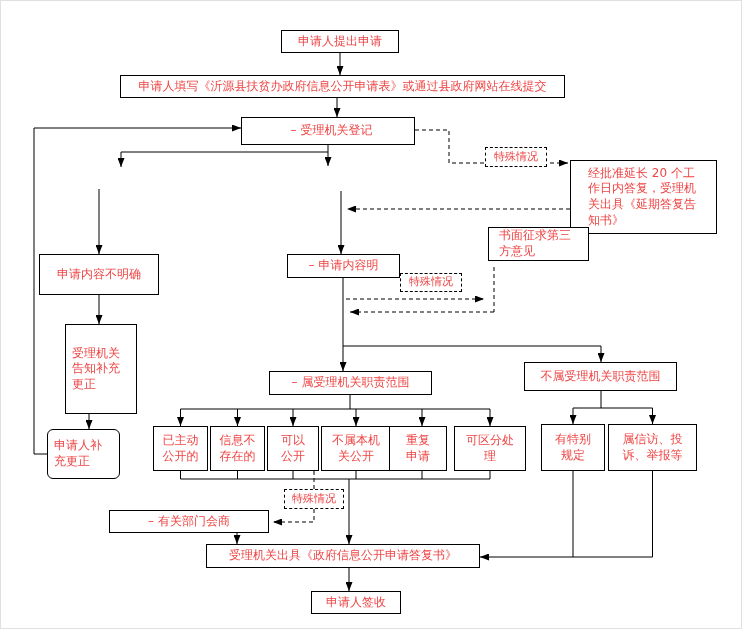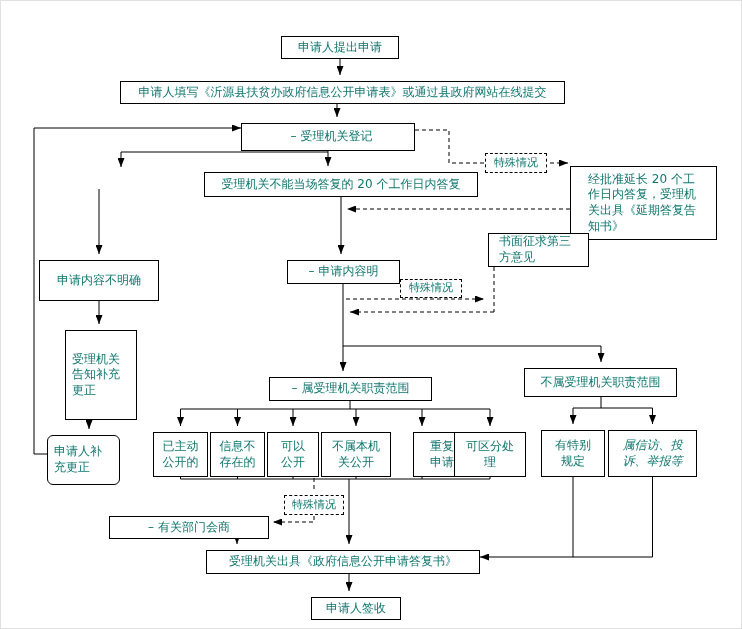--- a/index.html
+++ b/index.html
@@ -8,25 +8,24 @@
     width:742px;height:629px;
     box-sizing:border-box;
     background:#fff;
     border:1px solid #e0e0e0;
     font-family:"DejaVu Sans", sans-serif;
     overflow:hidden;
   }
   #connectors{position:absolute;left:0;top:0;z-index:1;}
   .node{
     position:absolute;box-sizing:border-box;
-    border:1px solid #000;background:#fff;color:#0f766e;
+    border:1px solid #000;background:#fff;color:#ef4444;
     display:flex;align-items:center;justify-content:center;
     text-align:center;font-size:12px;line-height:1.3;
     z-index:2;
-    margin-top:6px;
   }
   .node.left{justify-content:flex-start;text-align:left;}
   .node.dashedbox{border-style:dashed;font-size:11px;z-index:3;}
 </style>
 </head>
 <body>
 
 <div id="canvas">
 
   <svg id="connectors" width="742" height="629" viewBox="0 0 742 629">
@@ -93,21 +92,20 @@
 
   <div class="node" style="left:280px;top:29px;width:118px;height:23px;">申请人提出申请</div>
 
   <div class="node" style="left:119px;top:74px;width:445px;height:23px;">申请人填写《沂源县扶贫办政府信息公开申请表》或通过县政府网站在线提交</div>
 
   <div class="node" style="left:240px;top:116px;width:174px;height:28px;padding-left:7px;">– 受理机关登记</div>
 
   <div class="node dashedbox" style="left:484px;top:146px;width:62px;height:20px;">特殊情况</div>
 
 
-  <div class="node" style="left:203px;top:165px;width:274px;height:25px;">受理机关不能当场答复的 20 个工作日内答复</div>
 
   <div class="node left" style="left:569px;top:159px;width:147px;height:74px;padding:3px 17px;">经批准延长 20 个工作日内答复，受理机关出具《延期答复告知书》</div>
 
   <div class="node left" style="left:487px;top:226px;width:101px;height:34px;padding:2px 10px;">书面征求第三方意见</div>
 
   <div class="node" style="left:38px;top:253px;width:120px;height:41px;">申请内容不明确</div>
 
   <div class="node" style="left:286px;top:253px;width:113px;height:24px;">– 申请内容明</div>
 
   <div class="node dashedbox" style="left:399px;top:272px;width:62px;height:19px;">特殊情况</div>
@@ -121,27 +119,27 @@
   <div class="node" style="left:523px;top:361px;width:153px;height:29px;">不属受理机关职责范围</div>
 
   <div class="node" style="left:152px;top:425px;width:55px;height:45px;padding:0 5px;">已主动公开的</div>
 
   <div class="node" style="left:209px;top:425px;width:55px;height:45px;padding:0 5px;">信息不存在的</div>
 
   <div class="node" style="left:266px;top:425px;width:52px;height:45px;padding:0 12px;">可以公开</div>
 
   <div class="node" style="left:320px;top:425px;width:70px;height:45px;padding:0 5px;">不属本机关公开</div>
 
-  <div class="node" style="left:412px;top:425px;width:58px;height:45px;padding:0 14px;">重复申请</div>
+  <div class="node" style="left:388px;top:425px;width:58px;height:45px;padding:0 14px;">重复申请</div>
 
   <div class="node" style="left:453px;top:425px;width:72px;height:45px;padding:0 8px;">可区分处理</div>
 
   <div class="node" style="left:540px;top:423px;width:64px;height:47px;padding:0 10px;">有特别规定</div>
 
-  <div class="node" style="left:607px;top:423px;width:89px;height:47px;padding:0 12px;font-style:italic;">属信访、投诉、举报等</div>
+  <div class="node" style="left:607px;top:423px;width:89px;height:47px;padding:0 12px;">属信访、投诉、举报等</div>
 
   <div class="node dashedbox" style="left:283px;top:488px;width:60px;height:20px;">特殊情况</div>
 
   <div class="node" style="left:108px;top:509px;width:160px;height:23px;">– 有关部门会商</div>
 
   <div class="node" style="left:205px;top:543px;width:274px;height:24px;">受理机关出具《政府信息公开申请答复书》</div>
 
   <div class="node" style="left:310px;top:590px;width:90px;height:23px;">申请人签收</div>
 
 </div>

